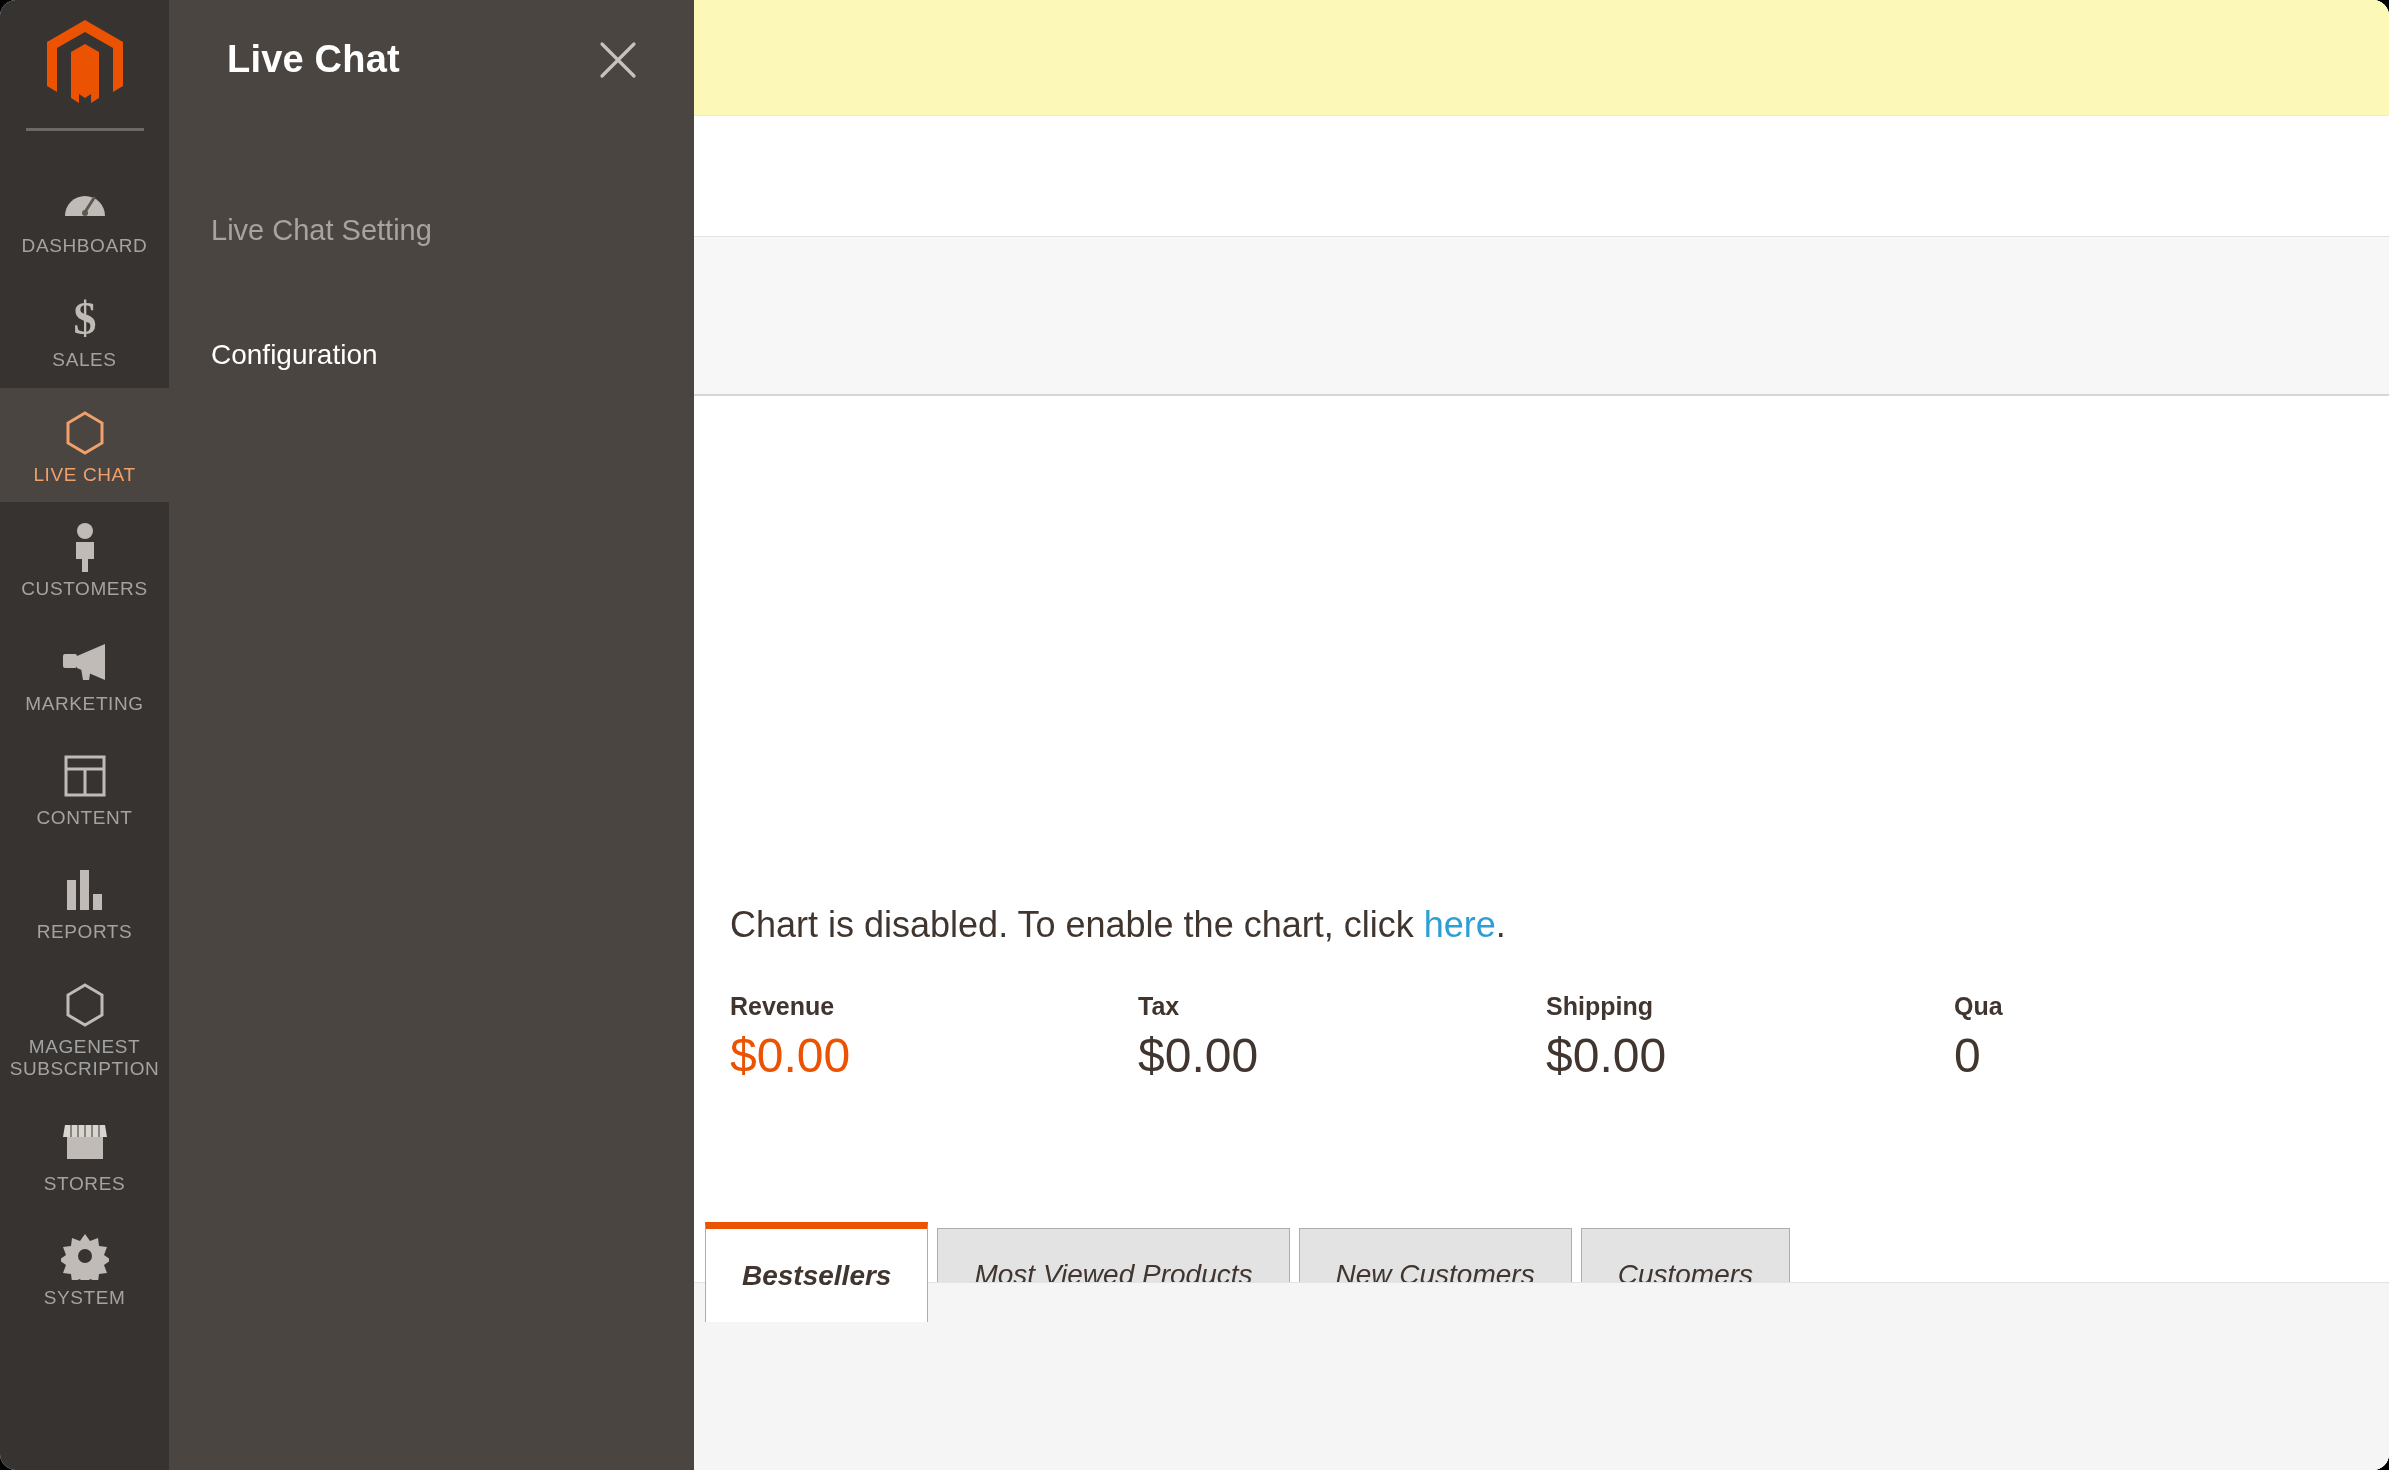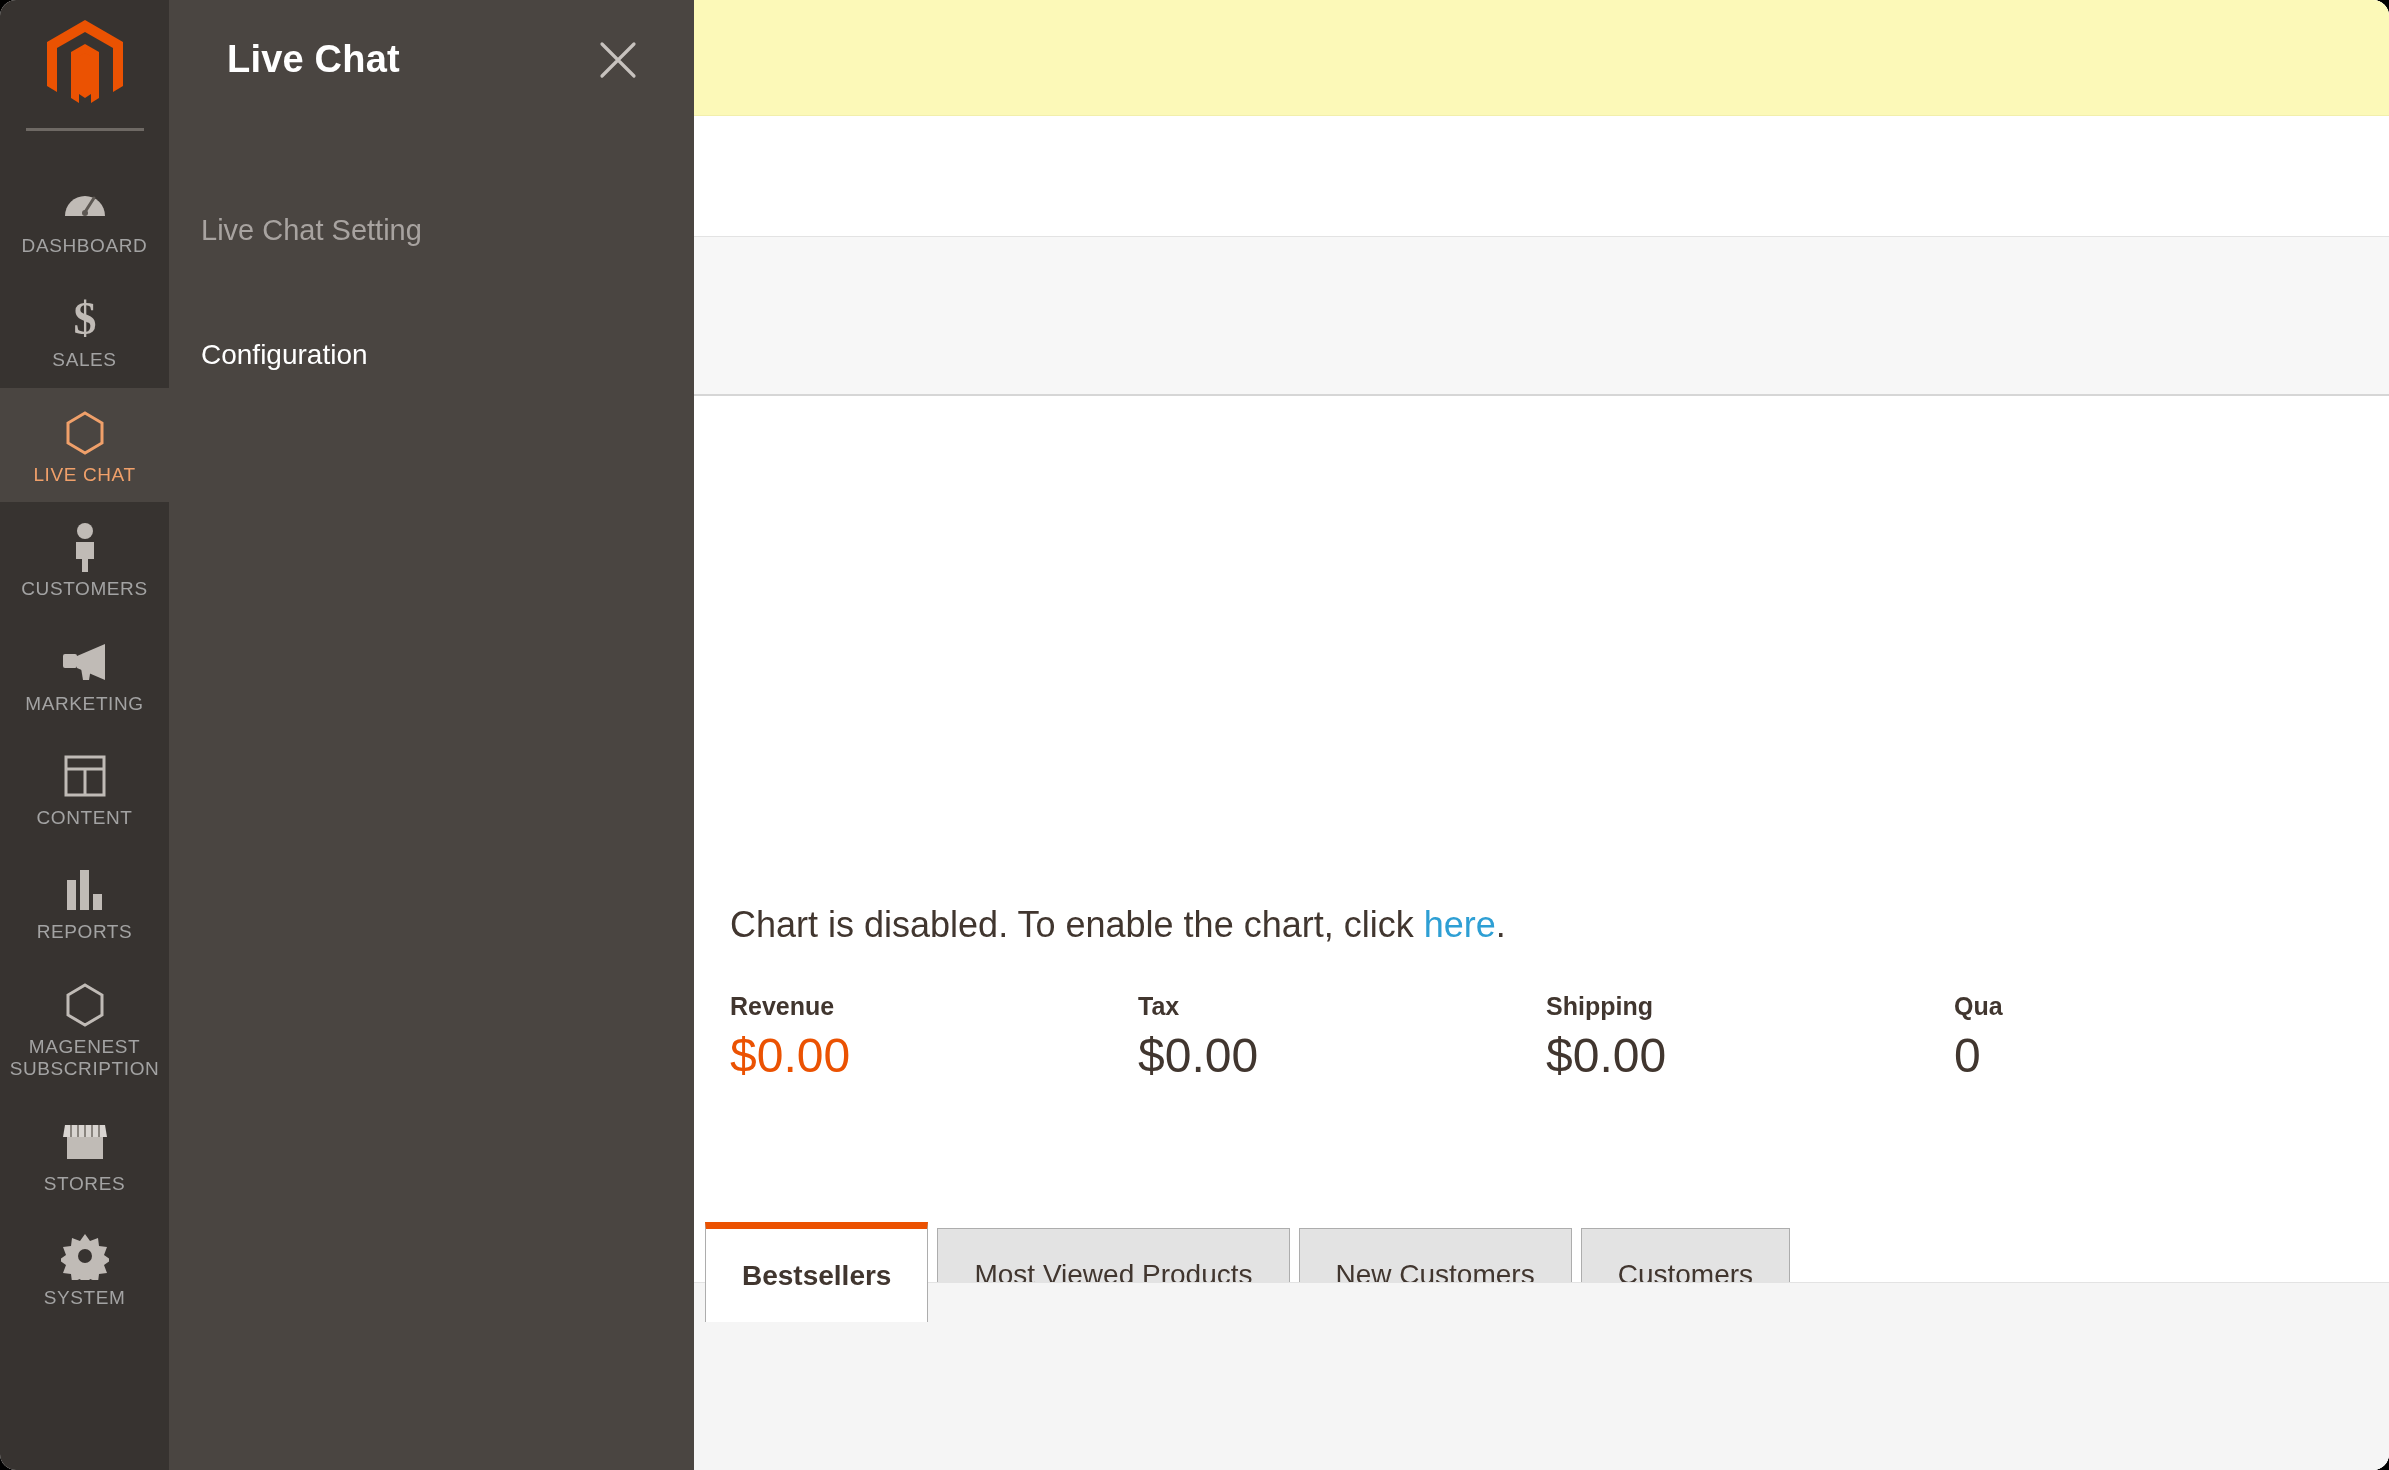--- a/index.html
+++ b/index.html
@@ -104,21 +104,21 @@
   #flyout-close {
     position: absolute;
     right: 54px; top: 38px;
     width: 44px; height: 44px;
     cursor: pointer;
   }
   #flyout-close svg { display: block; }
 
   .flyout-link {
     display: block;
-    padding: 0 32px;
+    padding: 0 42px;
     color: #a8a3a0;
     font-size: 29px;
     line-height: 1;
     cursor: pointer;
     text-decoration: none;
   }
   #flyout-section-title {
     margin-top: 98px;
     color: #a8a3a0;
     font-size: 29px;
@@ -236,20 +236,21 @@
     border-bottom: none;
     height: 92px;
     padding: 0 36px;
     display: flex;
     align-items: center;
     font-size: 28px;
     color: #41362f;
     cursor: pointer;
     margin-right: 9px;
     white-space: nowrap;
+    font-style: italic;
   }
   .tab.active {
     background: #ffffff;
     font-weight: bold;
     height: 100px;
     border-top: 7px solid #eb5202;
     z-index: 2;
     margin-bottom: -2px;
   }
 

